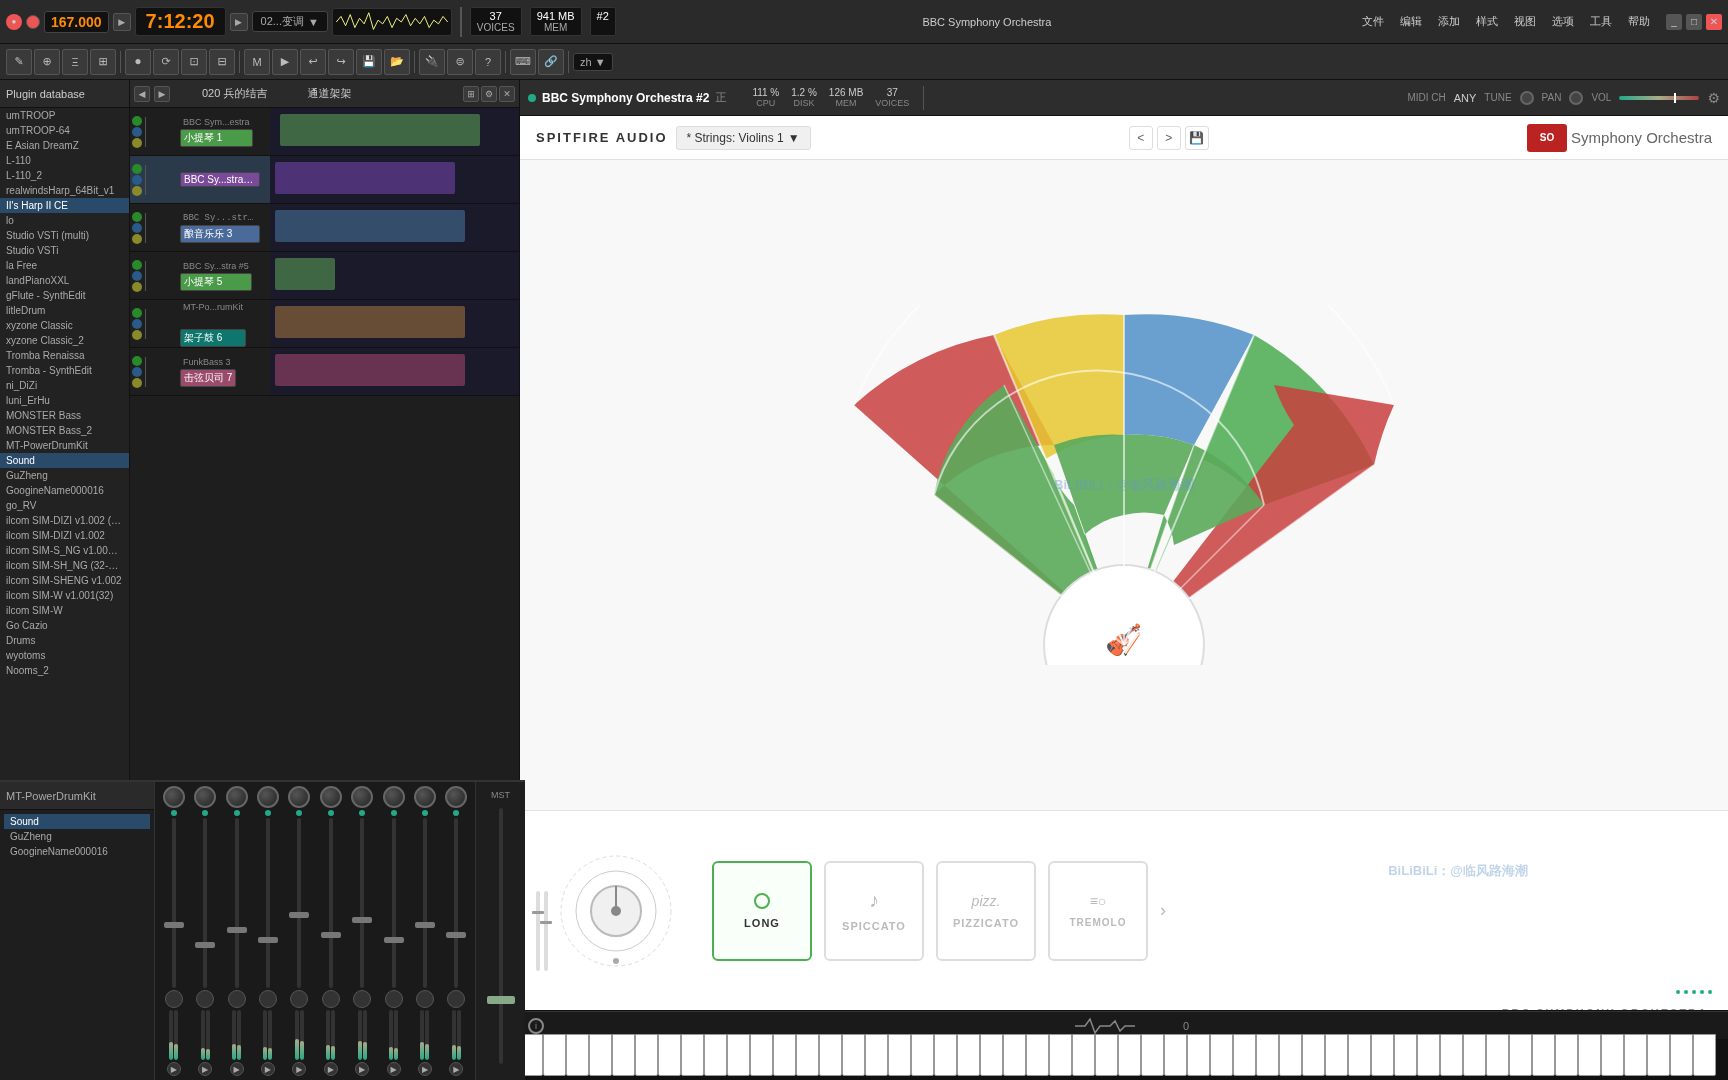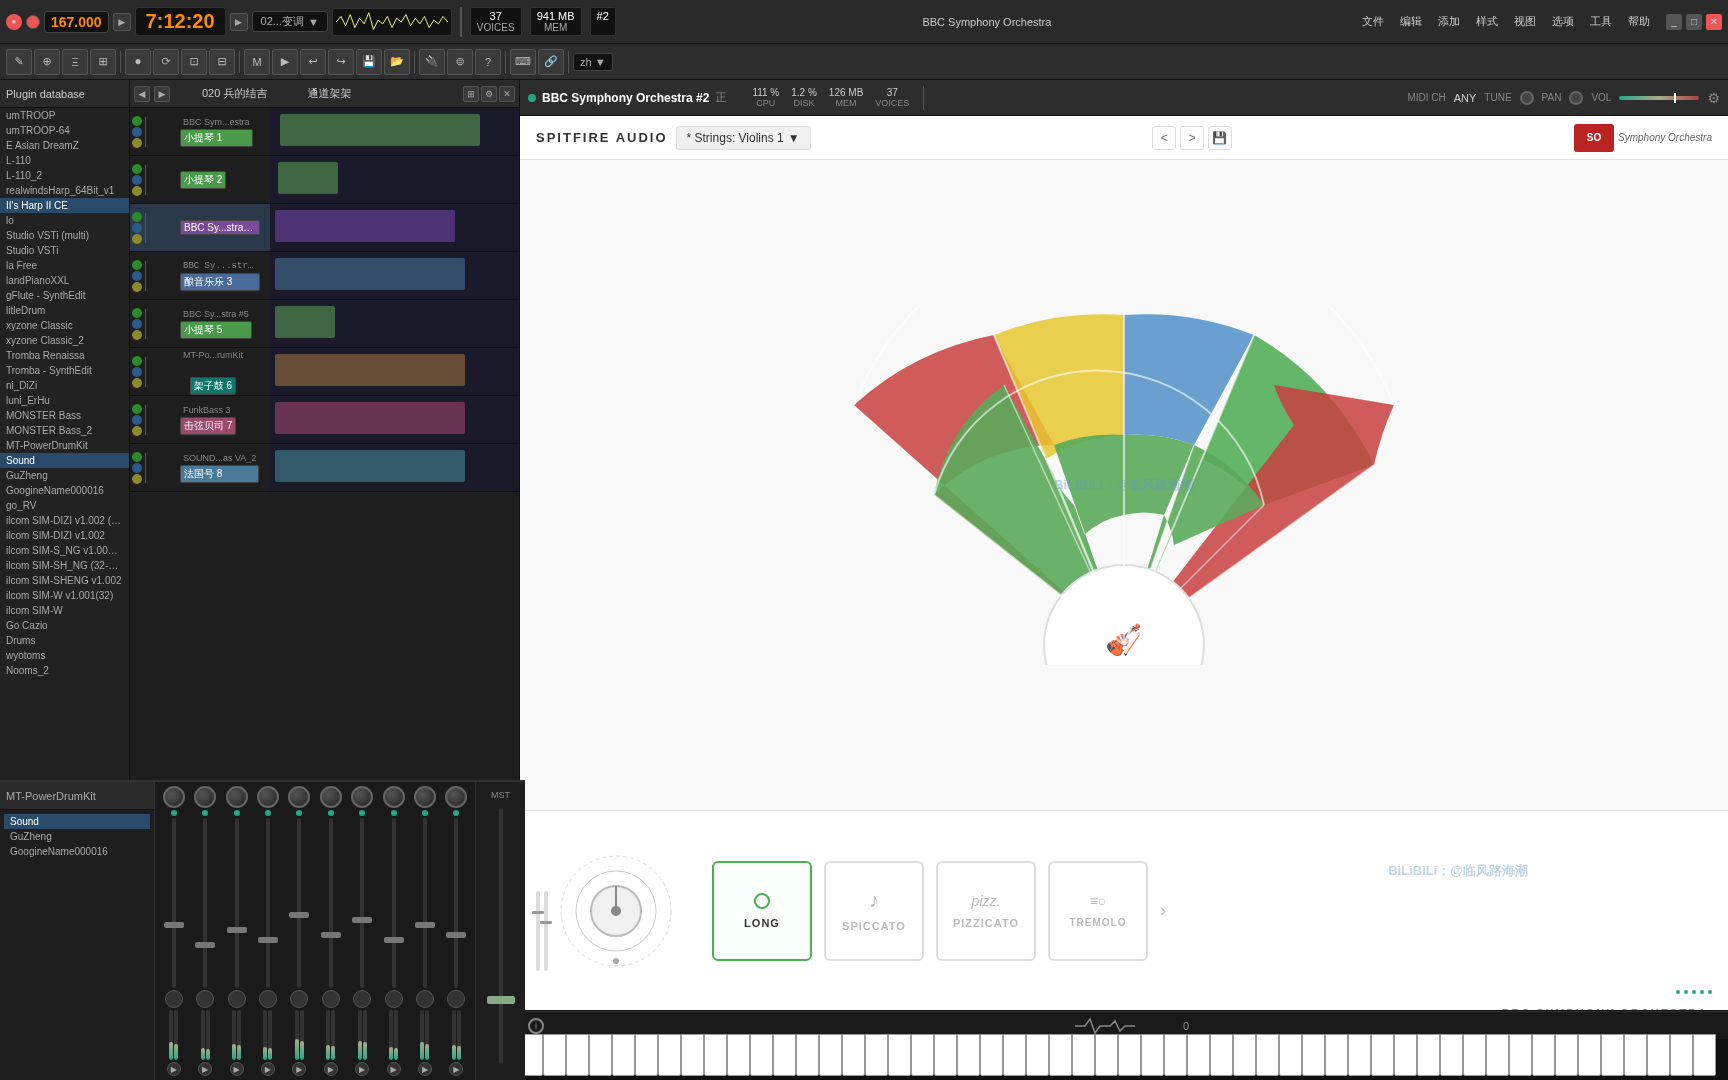--- a/index.html
+++ b/index.html
@@ -255,151 +255,113 @@
           <div class="track-name-area">
       <div style="display:flex;flex-direction:column;gap:1px;">
         <div class="track-name" style="font-size:9px;color:#888;border:none;background:transparent;">BBC Sym...estra</div>
         <div class="track-name" style="background:#4a9a4a;color:#fff;">小提琴 1</div>
       </div>
     </div>
           <div class="track-content" style="background: rgb(26, 26, 42);">
             <div class="track-block" style="left: 10px; width: 200px; background: rgb(74, 122, 74); top: 6px; height: 32px;"></div>
           </div>
         </div>
-        <div class="track-row" style="height: 48px;">
+        <div class="track-row active" style="height: 48px;">
           <div class="track-controls">
       <div style="display:flex;flex-direction:column;gap:1px;">
         <div class="track-btn-sm tc-green"></div>
         <div class="track-btn-sm tc-blue"></div>
         <div class="track-btn-sm tc-yellow"></div>
       </div>
       <div style="width:1px;height:30px;background:#555;margin:0 2px;"></div>
     </div>
           <div class="track-name-area">
       <div style="display:flex;flex-direction:column;gap:1px;">
 
-        <div class="track-name" style="background:#4a9a4a;color:#fff;">小提琴 2</div>
+        <div class="track-name" style="background:#7a4a9a;color:#fff;">BBC Sy...stra #2</div>
       </div>
     </div>
           <div class="track-content" style="background: rgb(26, 26, 42);">
-            <div class="track-block" style="left: 8px; width: 60px; background: rgb(74, 122, 74); top: 6px; height: 32px;"></div>
-          </div>
-        </div>
-        <div class="track-row active" style="height: 48px;">
+            <div class="track-block" style="left: 5px; width: 180px; background: rgb(90, 58, 138); top: 6px; height: 32px;"></div>
+          </div>
+        </div>
+        <div class="track-row" style="height: 48px;">
           <div class="track-controls">
       <div style="display:flex;flex-direction:column;gap:1px;">
         <div class="track-btn-sm tc-green"></div>
         <div class="track-btn-sm tc-blue"></div>
         <div class="track-btn-sm tc-yellow"></div>
       </div>
       <div style="width:1px;height:30px;background:#555;margin:0 2px;"></div>
     </div>
           <div class="track-name-area">
       <div style="display:flex;flex-direction:column;gap:1px;">
-
-        <div class="track-name" style="background:#7a4a9a;color:#fff;">BBC Sy...stra #2</div>
+        <div class="track-name" style="font-size:9px;color:#888;border:none;background:transparent;font-family:Liberation Mono, monospace;">BBC Sy...stra #3</div>
+        <div class="track-name" style="background:#4a6a9a;color:#fff;">酿音乐乐 3</div>
       </div>
     </div>
           <div class="track-content" style="background: rgb(26, 26, 42);">
-            <div class="track-block" style="left: 5px; width: 180px; background: rgb(90, 58, 138); top: 6px; height: 32px;"></div>
+            <div class="track-block" style="left: 5px; width: 190px; background: rgb(58, 90, 122); top: 6px; height: 32px;"></div>
           </div>
         </div>
         <div class="track-row" style="height: 48px;">
           <div class="track-controls">
       <div style="display:flex;flex-direction:column;gap:1px;">
         <div class="track-btn-sm tc-green"></div>
         <div class="track-btn-sm tc-blue"></div>
         <div class="track-btn-sm tc-yellow"></div>
       </div>
       <div style="width:1px;height:30px;background:#555;margin:0 2px;"></div>
     </div>
           <div class="track-name-area">
       <div style="display:flex;flex-direction:column;gap:1px;">
-        <div class="track-name" style="font-size:9px;color:#888;border:none;background:transparent;font-family:Liberation Mono, monospace;">BBC Sy...stra #3</div>
-        <div class="track-name" style="background:#4a6a9a;color:#fff;">酿音乐乐 3</div>
+        <div class="track-name" style="font-size:9px;color:#888;border:none;background:transparent;">BBC Sy...stra #5</div>
+        <div class="track-name" style="background:#4a9a4a;color:#fff;">小提琴 5</div>
       </div>
     </div>
           <div class="track-content" style="background: rgb(26, 26, 42);">
-            <div class="track-block" style="left: 5px; width: 190px; background: rgb(58, 90, 122); top: 6px; height: 32px;"></div>
+            <div class="track-block" style="left: 5px; width: 60px; background: rgb(74, 122, 74); top: 6px; height: 32px;"></div>
           </div>
         </div>
         <div class="track-row" style="height: 48px;">
           <div class="track-controls">
       <div style="display:flex;flex-direction:column;gap:1px;">
         <div class="track-btn-sm tc-green"></div>
         <div class="track-btn-sm tc-blue"></div>
         <div class="track-btn-sm tc-yellow"></div>
       </div>
       <div style="width:1px;height:30px;background:#555;margin:0 2px;"></div>
     </div>
           <div class="track-name-area">
-      <div style="display:flex;flex-direction:column;gap:1px;">
-        <div class="track-name" style="font-size:9px;color:#888;border:none;background:transparent;">BBC Sy...stra #5</div>
-        <div class="track-name" style="background:#4a9a4a;color:#fff;">小提琴 5</div>
+      <div style="display:flex;flex-direction:column;gap:16px;">
+        <div class="track-name" style="font-size:9px;color:#888;border:none;background:transparent;">MT-Po...rumKit</div>
+        <div class="track-name" style="background:#0f766e;color:#fff;">架子鼓 6</div>
       </div>
     </div>
           <div class="track-content" style="background: rgb(26, 26, 42);">
-            <div class="track-block" style="left: 5px; width: 60px; background: rgb(74, 122, 74); top: 6px; height: 32px;"></div>
+            <div class="track-block" style="left: 5px; width: 190px; background: rgb(122, 90, 58); top: 6px; height: 32px;"></div>
           </div>
         </div>
         <div class="track-row" style="height: 48px;">
           <div class="track-controls">
       <div style="display:flex;flex-direction:column;gap:1px;">
         <div class="track-btn-sm tc-green"></div>
         <div class="track-btn-sm tc-blue"></div>
         <div class="track-btn-sm tc-yellow"></div>
       </div>
       <div style="width:1px;height:30px;background:#555;margin:0 2px;"></div>
     </div>
           <div class="track-name-area">
-      <div style="display:flex;flex-direction:column;gap:16px;align-items:center;">
-        <div class="track-name" style="font-size:9px;color:#888;border:none;background:transparent;">MT-Po...rumKit</div>
-        <div class="track-name" style="background:#0f766e;color:#fff;">架子鼓 6</div>
-      </div>
-    </div>
-          <div class="track-content" style="background: rgb(26, 26, 42);">
-            <div class="track-block" style="left: 5px; width: 190px; background: rgb(122, 90, 58); top: 6px; height: 32px;"></div>
-          </div>
-        </div>
-        <div class="track-row" style="height: 48px;">
-          <div class="track-controls">
-      <div style="display:flex;flex-direction:column;gap:1px;">
-        <div class="track-btn-sm tc-green"></div>
-        <div class="track-btn-sm tc-blue"></div>
-        <div class="track-btn-sm tc-yellow"></div>
-      </div>
-      <div style="width:1px;height:30px;background:#555;margin:0 2px;"></div>
-    </div>
-          <div class="track-name-area">
       <div style="display:flex;flex-direction:column;gap:1px;">
         <div class="track-name" style="font-size:9px;color:#888;border:none;background:transparent;">FunkBass 3</div>
         <div class="track-name" style="background:#9a4a6a;color:#fff;">击弦贝司 7</div>
       </div>
     </div>
           <div class="track-content" style="background: rgb(26, 26, 42);">
             <div class="track-block" style="left: 5px; width: 190px; background: rgb(122, 58, 90); top: 6px; height: 32px;"></div>
-          </div>
-        </div>
-        <div class="track-row" style="height: 48px;">
-          <div class="track-controls">
-      <div style="display:flex;flex-direction:column;gap:1px;">
-        <div class="track-btn-sm tc-green"></div>
-        <div class="track-btn-sm tc-blue"></div>
-        <div class="track-btn-sm tc-yellow"></div>
-      </div>
-      <div style="width:1px;height:30px;background:#555;margin:0 2px;"></div>
-    </div>
-          <div class="track-name-area">
-      <div style="display:flex;flex-direction:column;gap:1px;">
-        <div class="track-name" style="font-size:9px;color:#888;border:none;background:transparent;">SOUND...as VA_2</div>
-        <div class="track-name" style="background:#4a7a9a;color:#fff;">法国号 8</div>
-      </div>
-    </div>
-          <div class="track-content" style="background: rgb(26, 26, 42);">
-            <div class="track-block" style="left: 5px; width: 190px; background: rgb(58, 106, 122); top: 6px; height: 32px;"></div>
           </div>
         </div>
       </div>
     <div style="height:24px;background:#2a2a2a;border-top:1px solid #111;display:flex;align-items:center;padding:0 8px;">
       <span style="color:#666;font-size:18px;cursor:pointer;">+</span>
     </div>
   </div>
 
   <div id="right-panel">
 
@@ -449,21 +411,21 @@
           <span>* Strings: Violins 1</span>
           <span>▼</span>
         </div>
         <div class="sf-nav">
           <div class="sf-nav-btn">&lt;</div>
           <div class="sf-nav-btn">&gt;</div>
           <div class="sf-nav-btn">💾</div>
         </div>
         <div style="display:flex;align-items:center;gap:4px;margin-left:auto;">
           <div style="width:40px;height:28px;background:#b22;border-radius:3px;display:flex;align-items:center;justify-content:center;color:#fff;font-size:10px;font-weight:bold;">SO</div>
-          <span style="font-size:10px;color:#666;font-style:italic;">Symphony Orchestra</span>
+          <span style="font-size:15px;color:#666;">Symphony Orchestra</span>
         </div>
       </div>
 
       <div id="sf-viz">
         <div class="watermark" style="top:50%;left:50%;transform:translate(-50%,-50%);">BiLiBiLi：@临风路海潮</div>
         <svg width="700" height="360" viewBox="0 0 700 360">
 
           <path d="M350,340 L80,100 A290,290 0 0,1 220,30 L280,140 A170,170 0 0,0 160,190 Z" fill="#c94040" opacity="0.85"></path>
 
           <path d="M350,340 L220,30 A290,290 0 0,1 350,10 L350,130 A170,170 0 0,0 270,155 Z" fill="#e8c830" opacity="0.85"></path>

